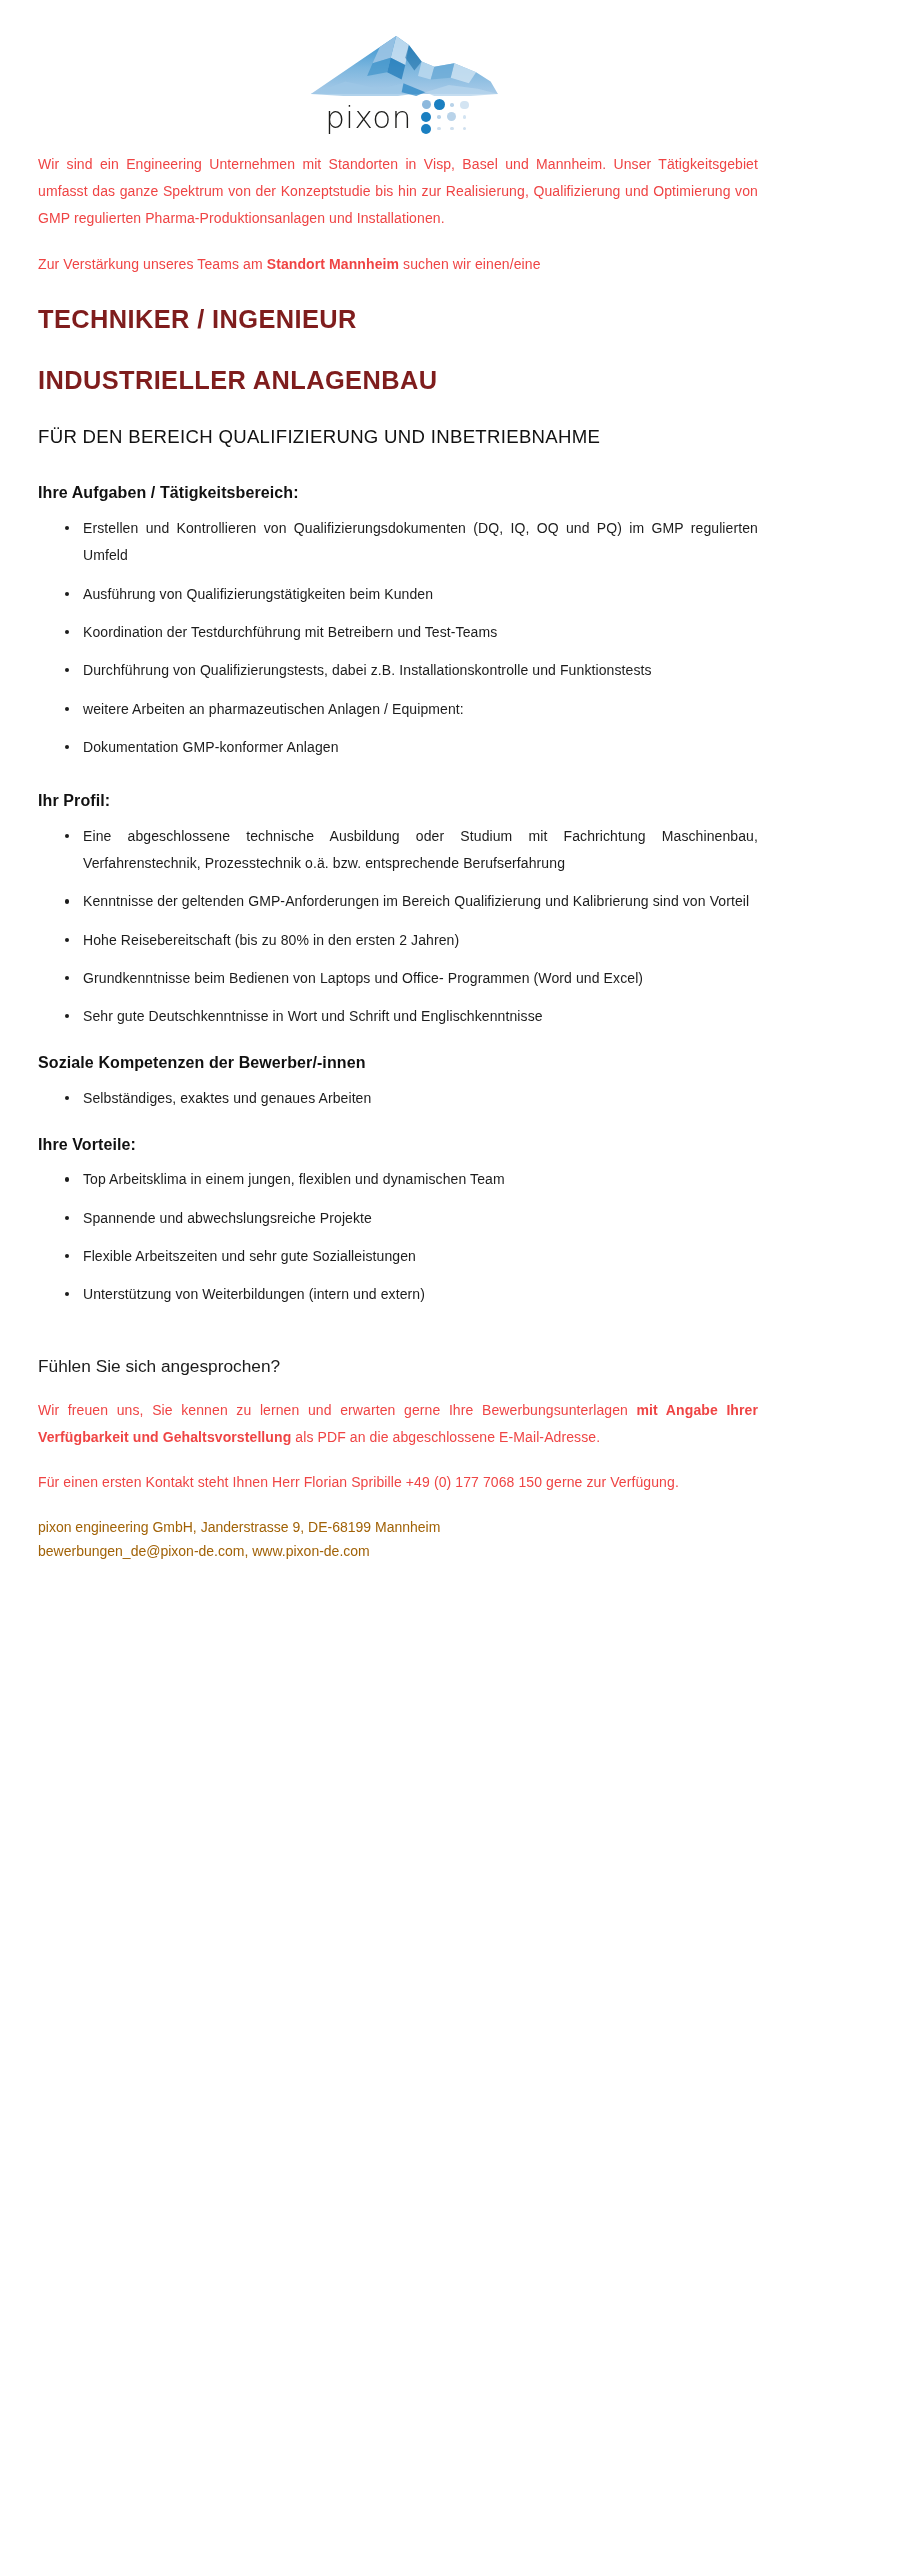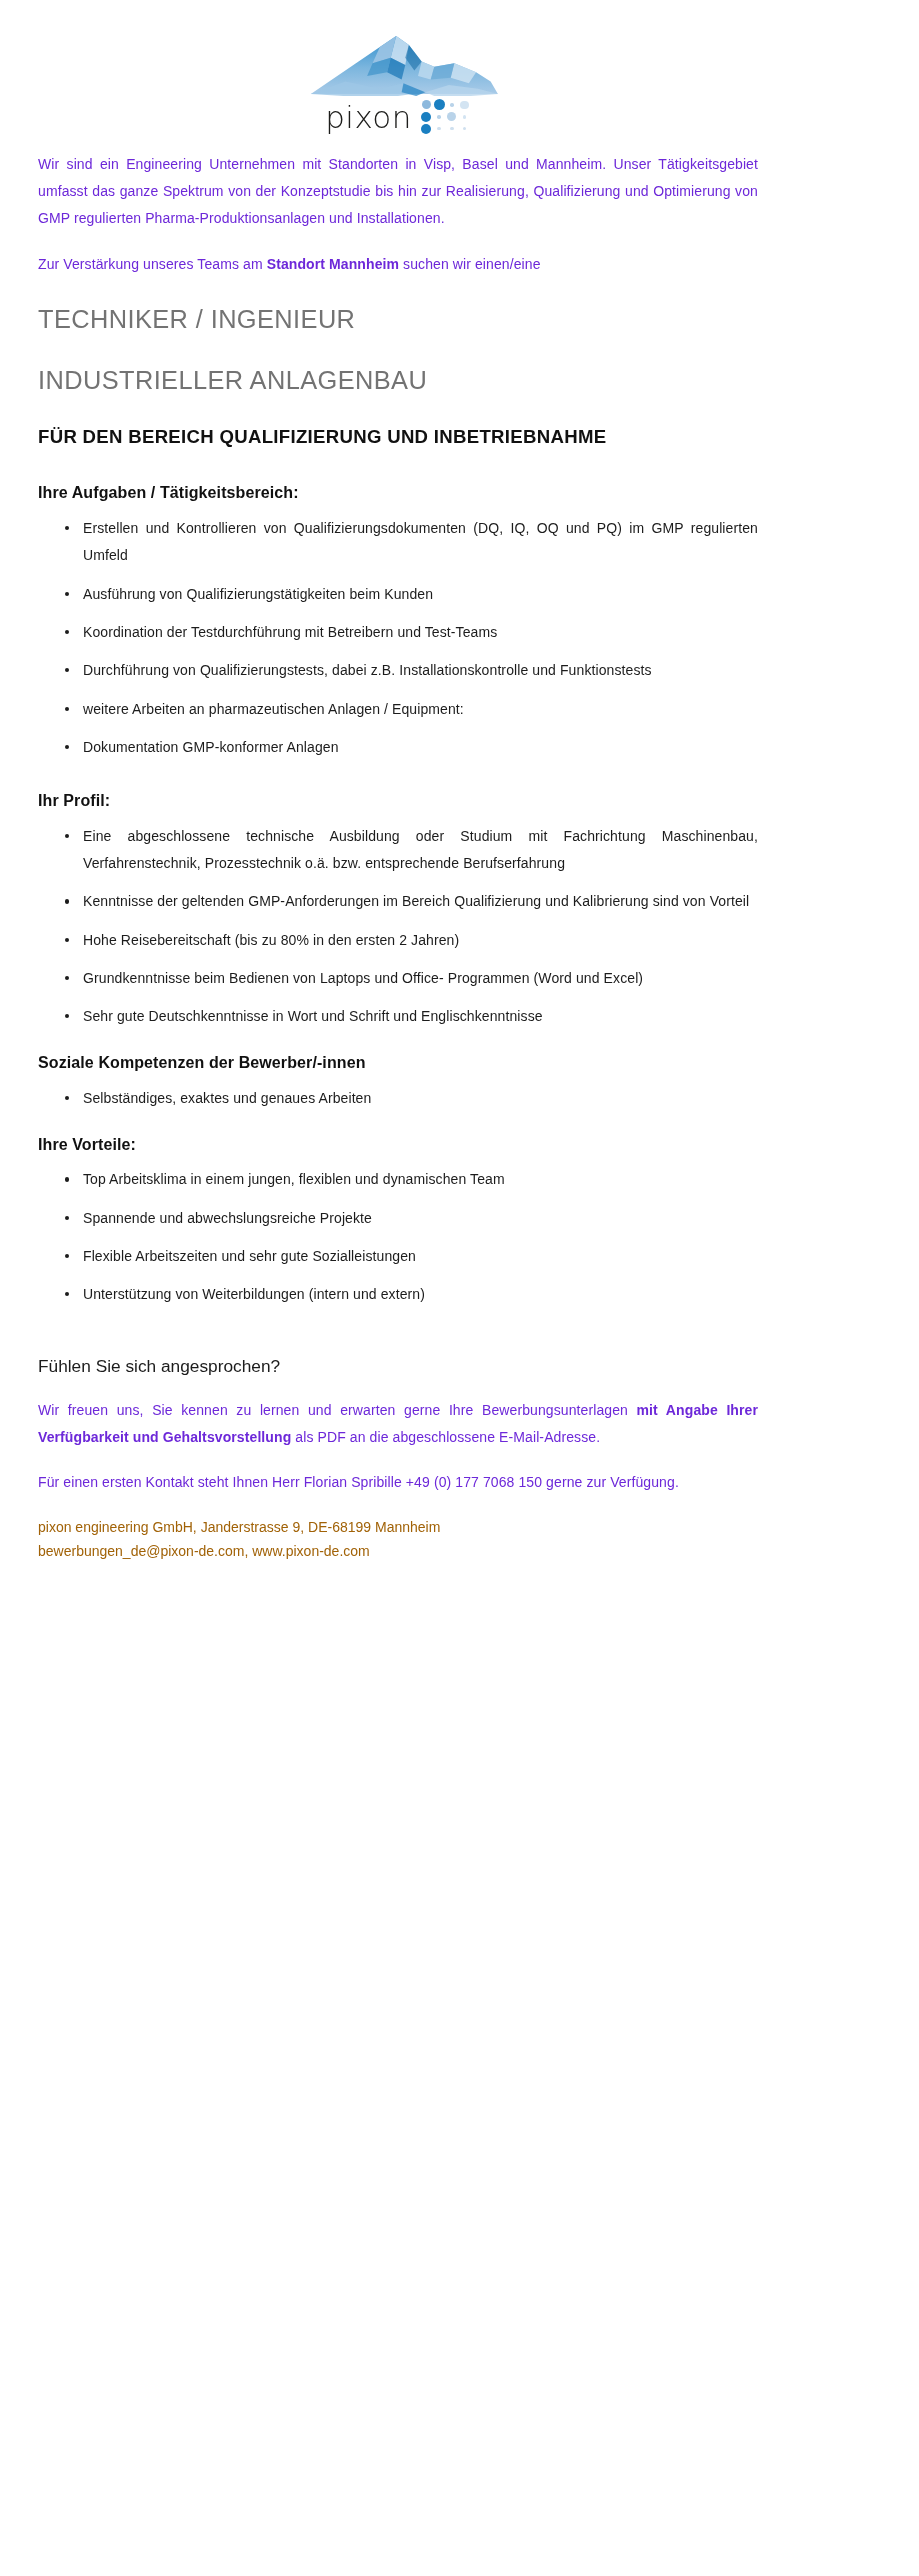--- a/index.html
+++ b/index.html
@@ -64,39 +64,39 @@
     margin-top: 0.9px;
   }
   .dot { border-radius: 50%; display: block; }
 
   
   p.body {
     font-size: 14px;
     line-height: 1.95;
     text-align: justify;
     margin: 0 0 18px 0;
-    color: #6d28d9;
+    color: #ef4444;
     letter-spacing: 0.1px;
   }
   p.body.nojust { text-align: left; }
   .b { font-weight: bold; }
 
   
   h1.job-title {
     font-size: 25.4px;
-    font-weight: normal;
+    font-weight: bold;
     letter-spacing: 0.4px;
     margin: 23.6px 0 0 0;
     line-height: 1.35;
-    color: #737373;
+    color: #7f1d1d;
   }
   h1.job-title.second { margin-top: 27px; }
   h2.job-sub {
     font-size: 18.6px;
-    font-weight: bold;
+    font-weight: normal;
     letter-spacing: 0.3px;
     line-height: 1.75;
     margin: 23.6px 0 0 0;
     color: #111;
     max-width: 582px;
   }
   h2.pensum {
     font-size: 22px;
     font-weight: bold;
     letter-spacing: 0.3px;

